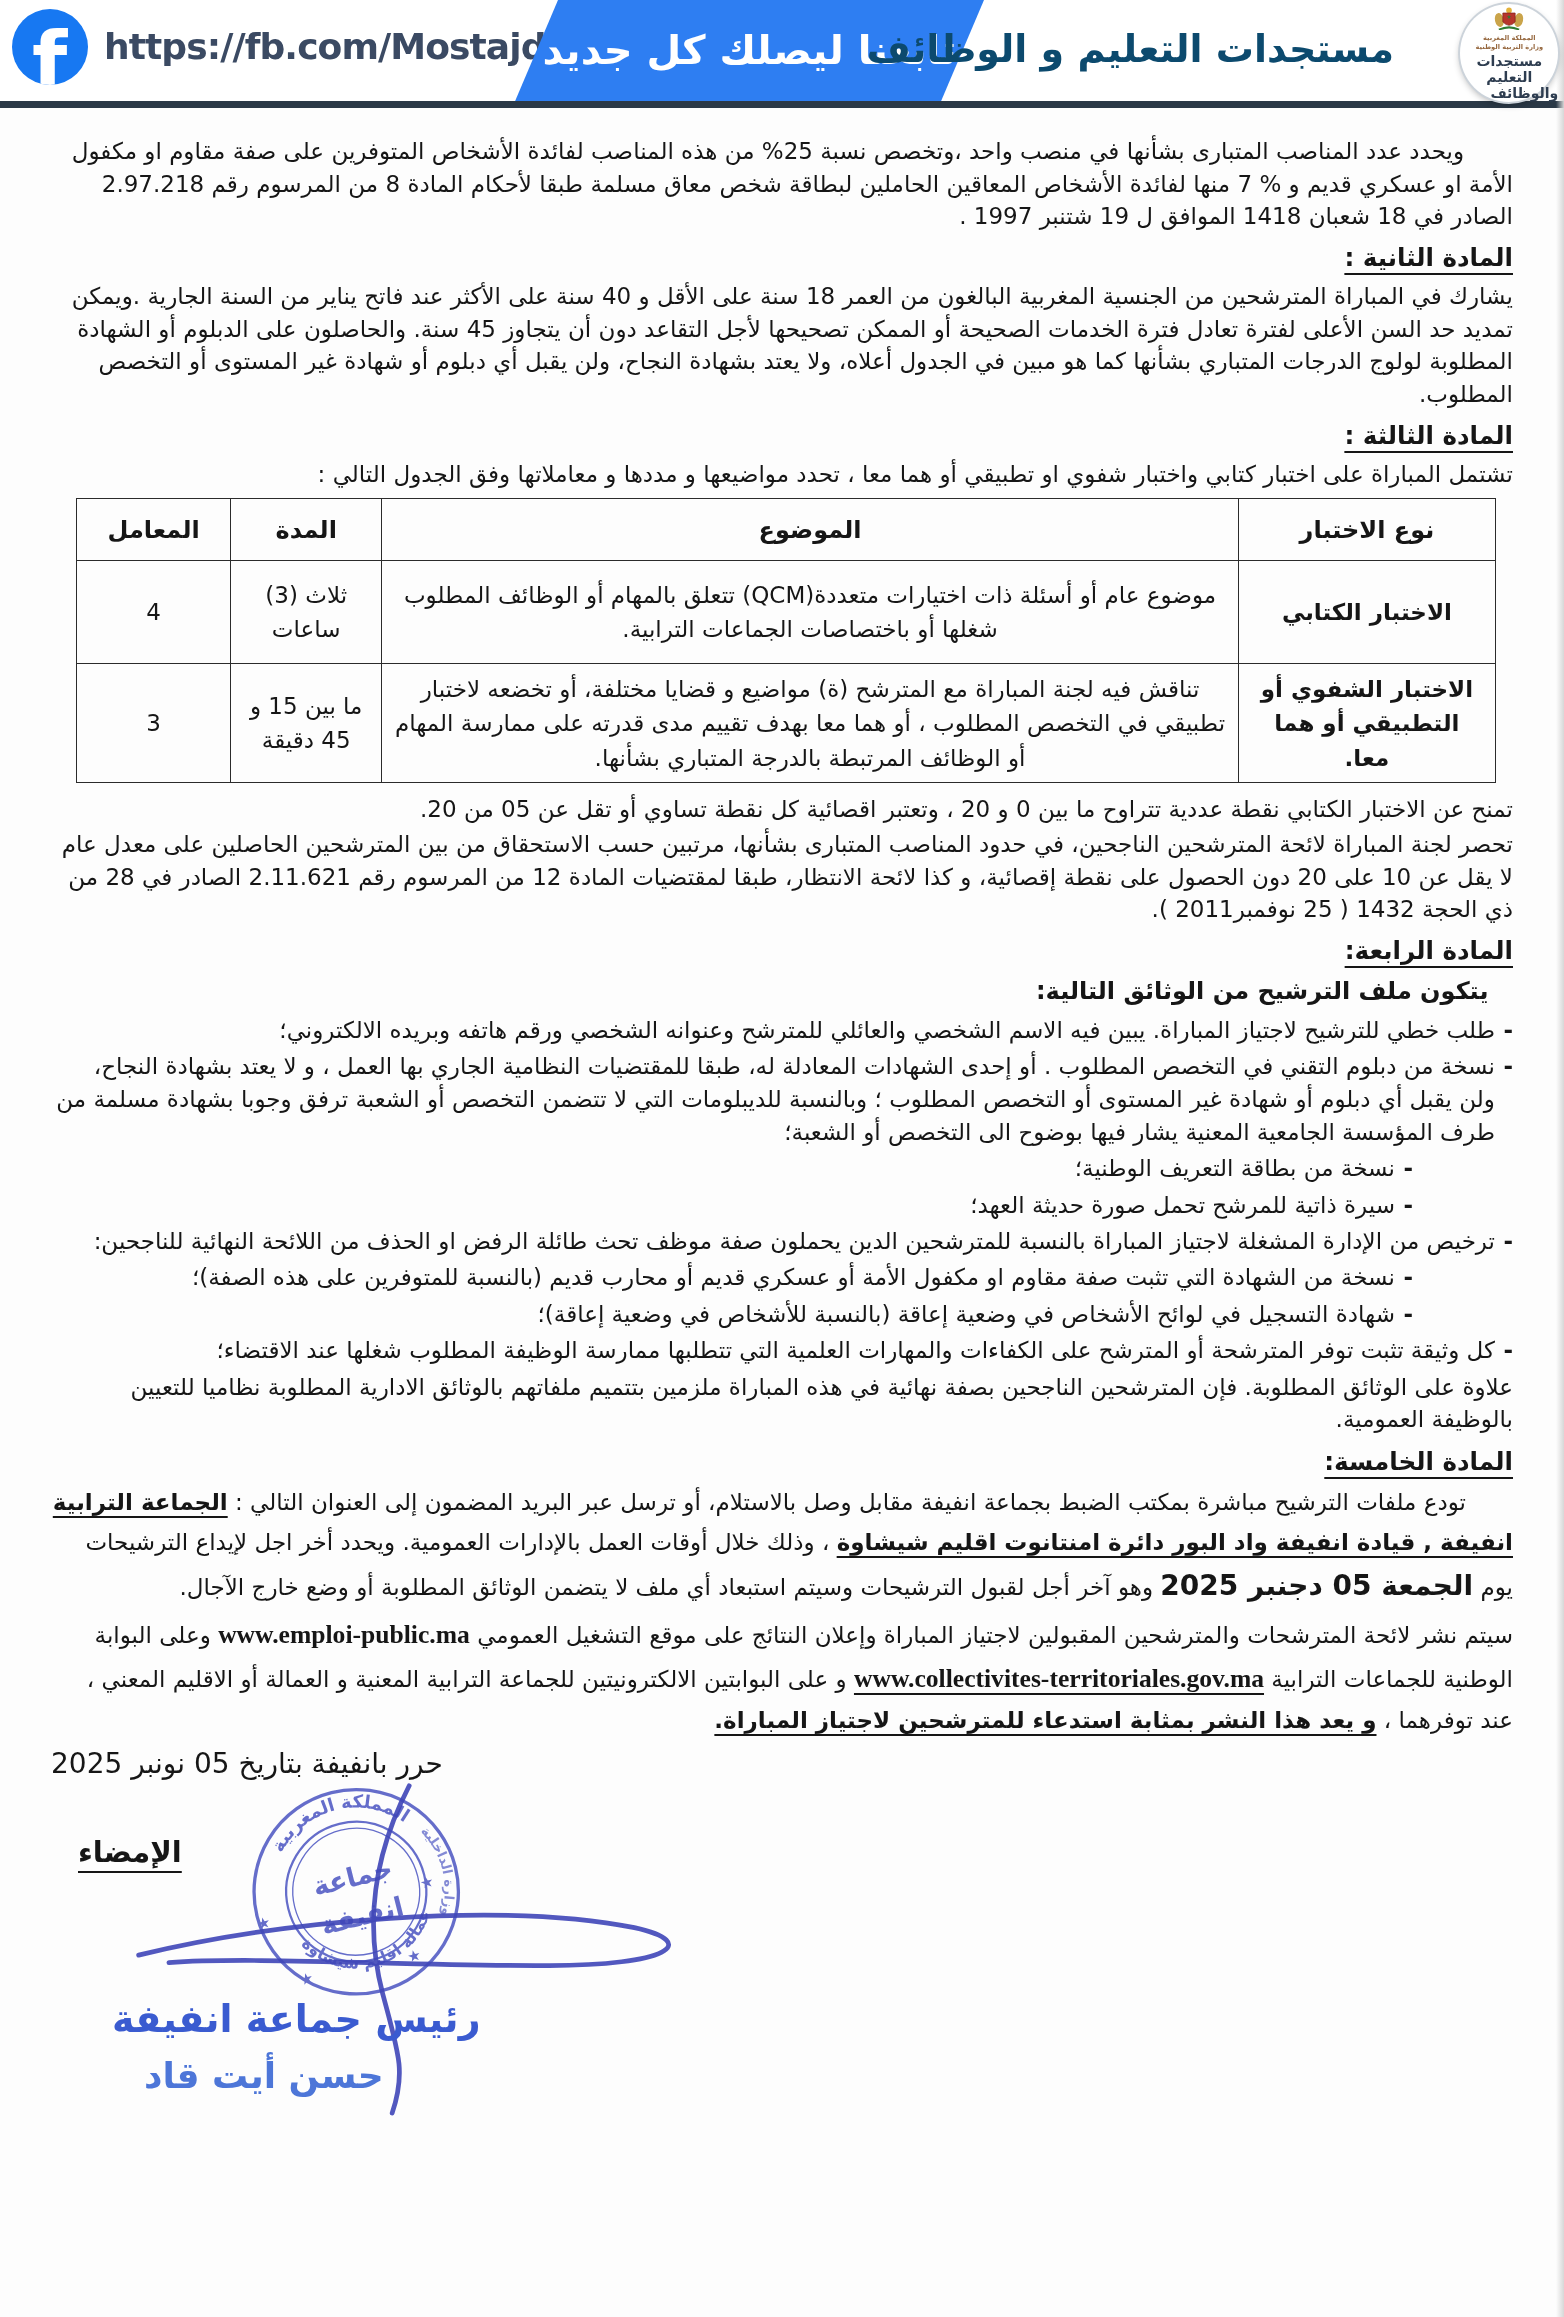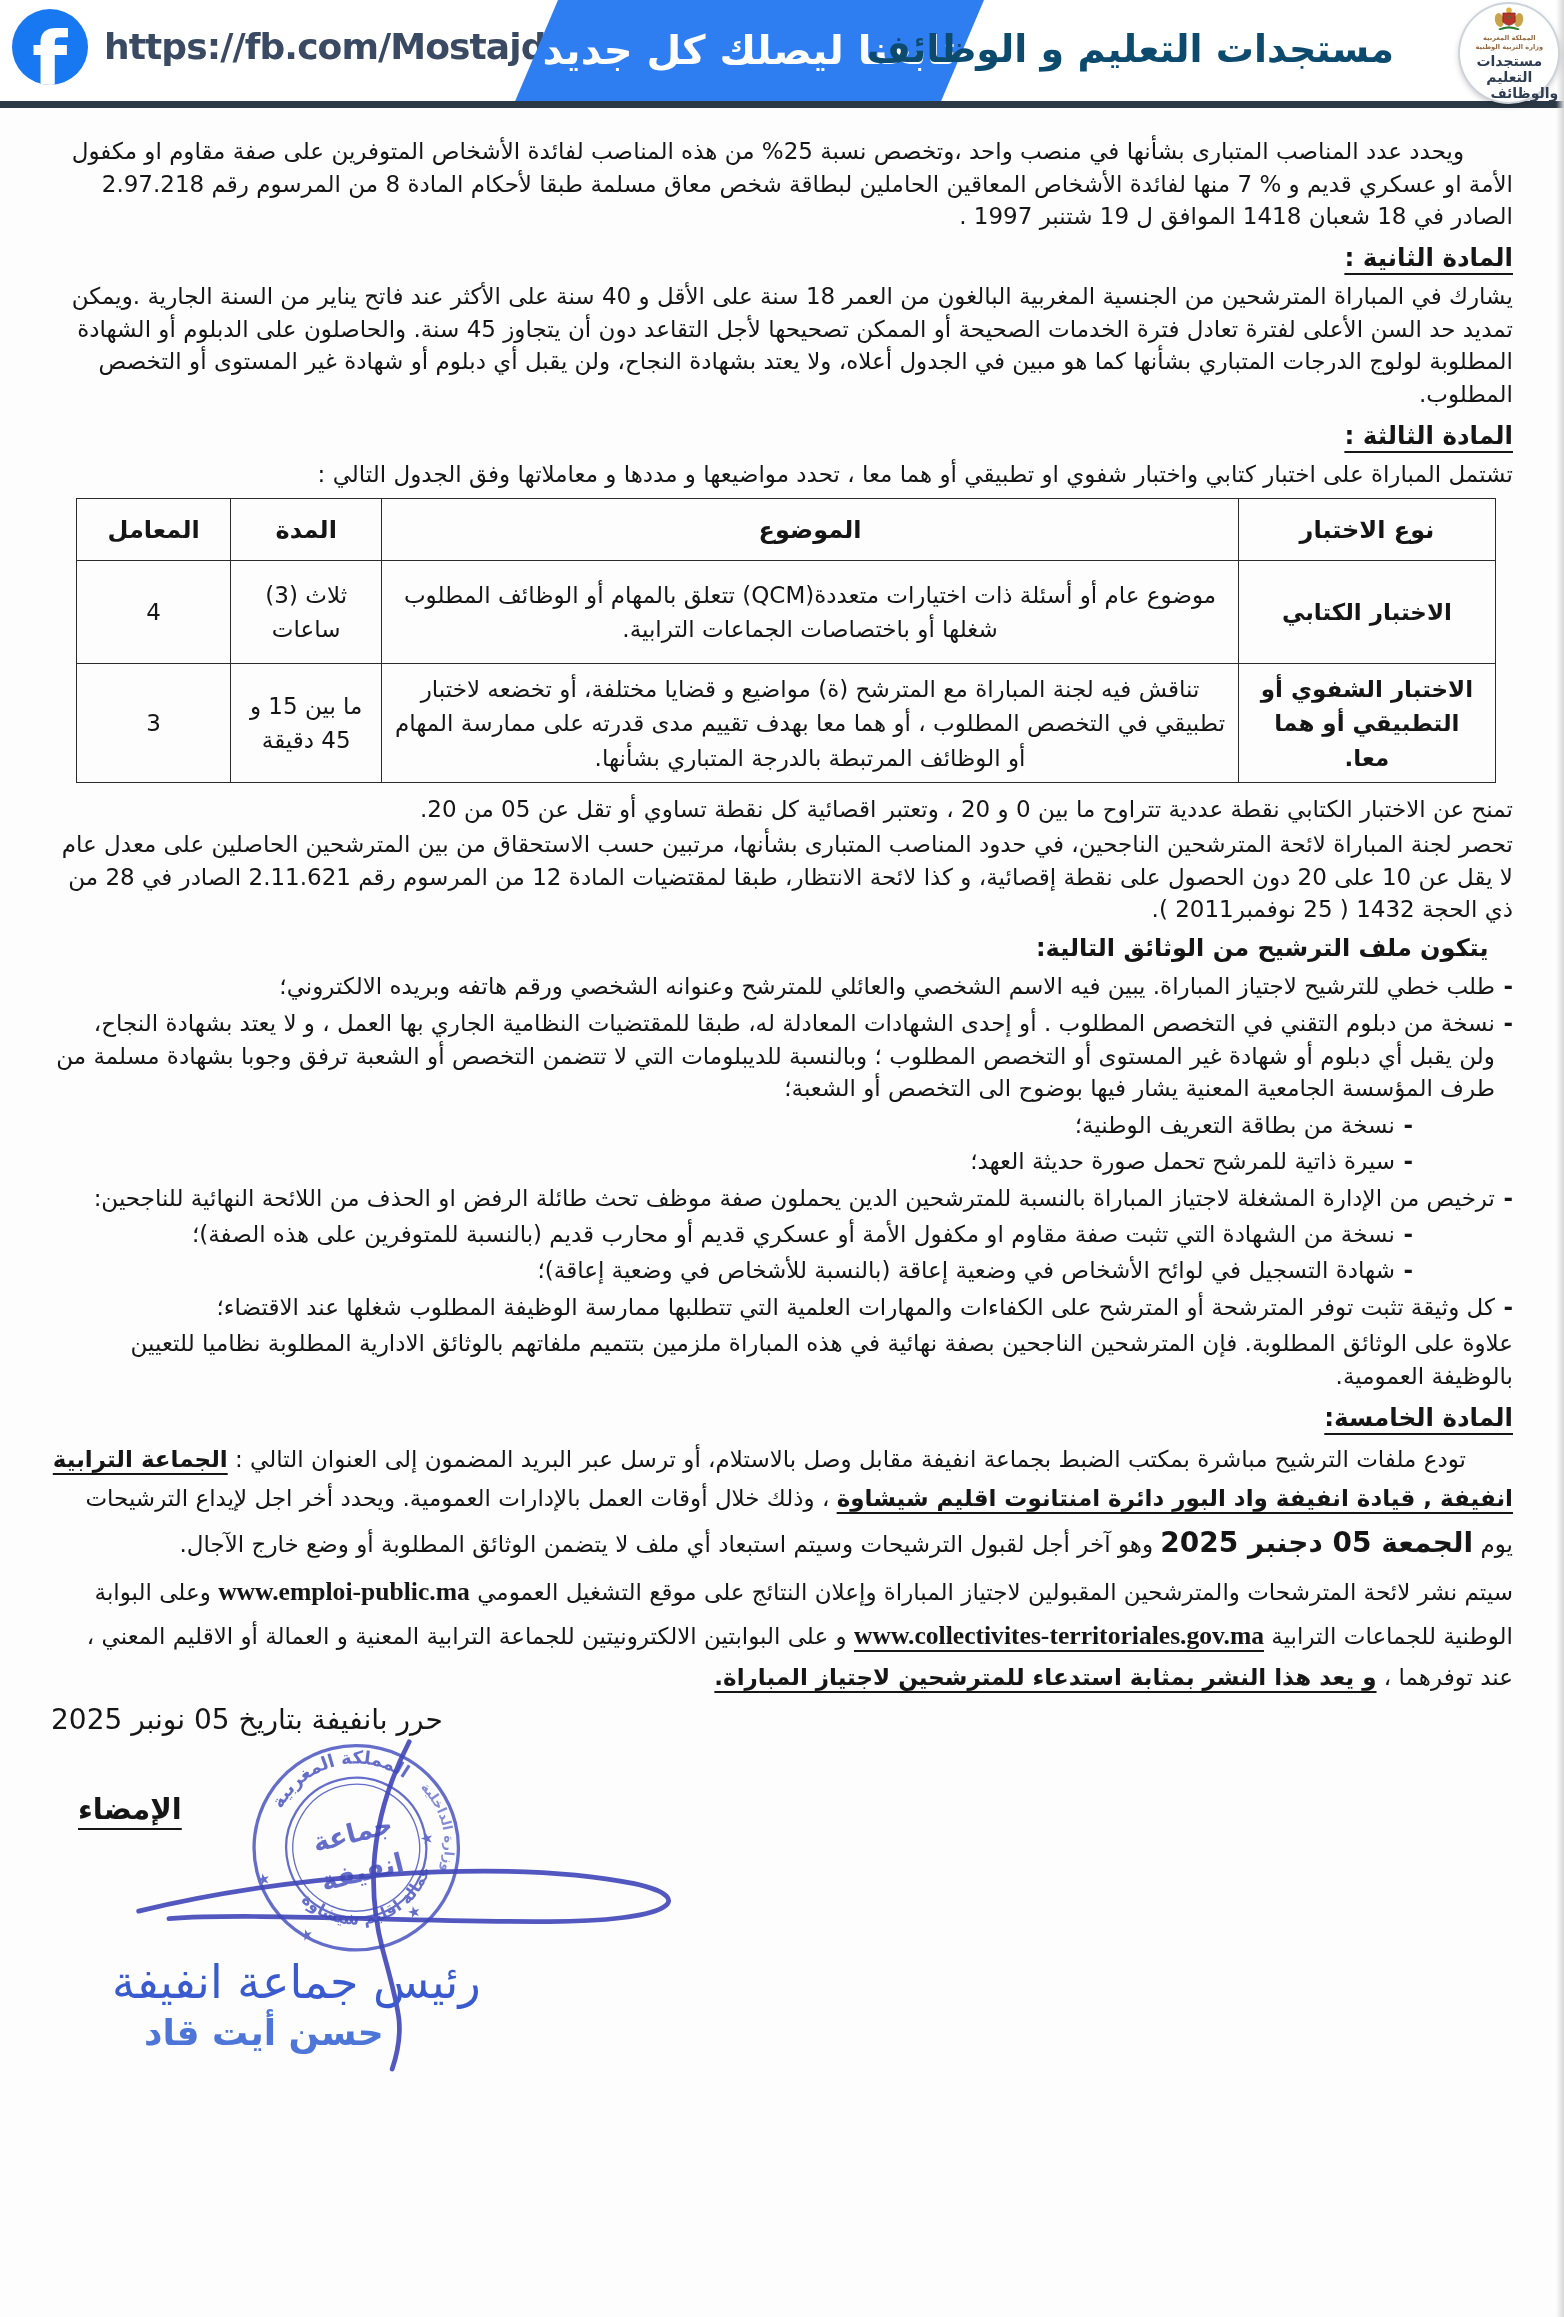--- a/index.html
+++ b/index.html
@@ -105,21 +105,21 @@
   
   .sig-block{position:relative;height:341px;margin:3.8px -51px 0;}
   .sig-label{
     position:absolute;left:78px;top:45px;
     font-size:29px;font-weight:bold;
     text-decoration:underline;text-underline-offset:8.5px;text-decoration-thickness:1.9px;
   }
   .sig-svg{position:absolute;left:26.5px;top:-26.5px;width:719px;height:445px;}
   .president-title{
     position:absolute;left:112px;top:206px;
-    font-size:46px;font-weight:normal;color:#3a5bd0;white-space:nowrap;
+    font-size:38px;font-weight:bold;color:#3a5bd0;white-space:nowrap;
   }
   .president-name{
     position:absolute;left:144px;top:263px;
     font-size:36px;font-weight:bold;color:#4d76d8;letter-spacing:2.8px;white-space:nowrap;
   }
 </style>
 </head>
 <body>
 
 <div class="page">
@@ -185,20 +185,21 @@
         <td>تناقش فيه لجنة المباراة مع المترشح (ة) مواضيع و قضايا مختلفة، أو تخضعه لاختبار تطبيقي في التخصص المطلوب ، أو هما معا بهدف تقييم مدى قدرته على ممارسة المهام أو الوظائف المرتبطة بالدرجة المتباري بشأنها.</td>
         <td>ما بين 15 و 45 دقيقة</td>
         <td>3</td>
       </tr>
     </tbody>
       </table>
 
     <p>تمنح عن الاختبار الكتابي  نقطة عددية تتراوح ما بين 0 و 20 ، وتعتبر اقصائية كل نقطة  تساوي أو تقل عن  05 من 20.</p>
     <p>تحصر لجنة المباراة لائحة المترشحين الناجحين، في حدود المناصب المتبارى بشأنها، مرتبين حسب الاستحقاق من بين المترشحين الحاصلين على معدل عام لا يقل عن 10 على 20 دون الحصول على نقطة إقصائية، و كذا لائحة الانتظار، طبقا لمقتضيات المادة 12 من المرسوم رقم 2.11.621 الصادر في 28 من ذي الحجة 1432 ( 25 نوفمبر2011 ).</p>
 
+    <h2 class="article">المادة الرابعة:</h2>
     <div class="docs-intro">يتكون ملف الترشيح من الوثائق التالية:</div>
 
     <div>
       <div class="list-item">
         <span class="dash">-</span>
         <span>طلب خطي للترشيح لاجتياز المباراة. يبين فيه الاسم الشخصي والعائلي للمترشح وعنوانه الشخصي ورقم هاتفه وبريده الالكتروني؛</span>
       </div>
       <div class="list-item">
         <span class="dash">-</span>
         <span>نسخة من دبلوم  التقني  في التخصص المطلوب . أو إحدى الشهادات المعادلة له، طبقا للمقتضيات النظامية الجاري بها العمل ، و لا يعتد بشهادة النجاح، ولن يقبل أي دبلوم أو شهادة غير المستوى أو التخصص المطلوب ؛ وبالنسبة للديبلومات التي لا تتضمن التخصص أو الشعبة ترفق وجوبا بشهادة مسلمة من طرف المؤسسة الجامعية المعنية يشار فيها بوضوح الى التخصص أو الشعبة؛</span>

